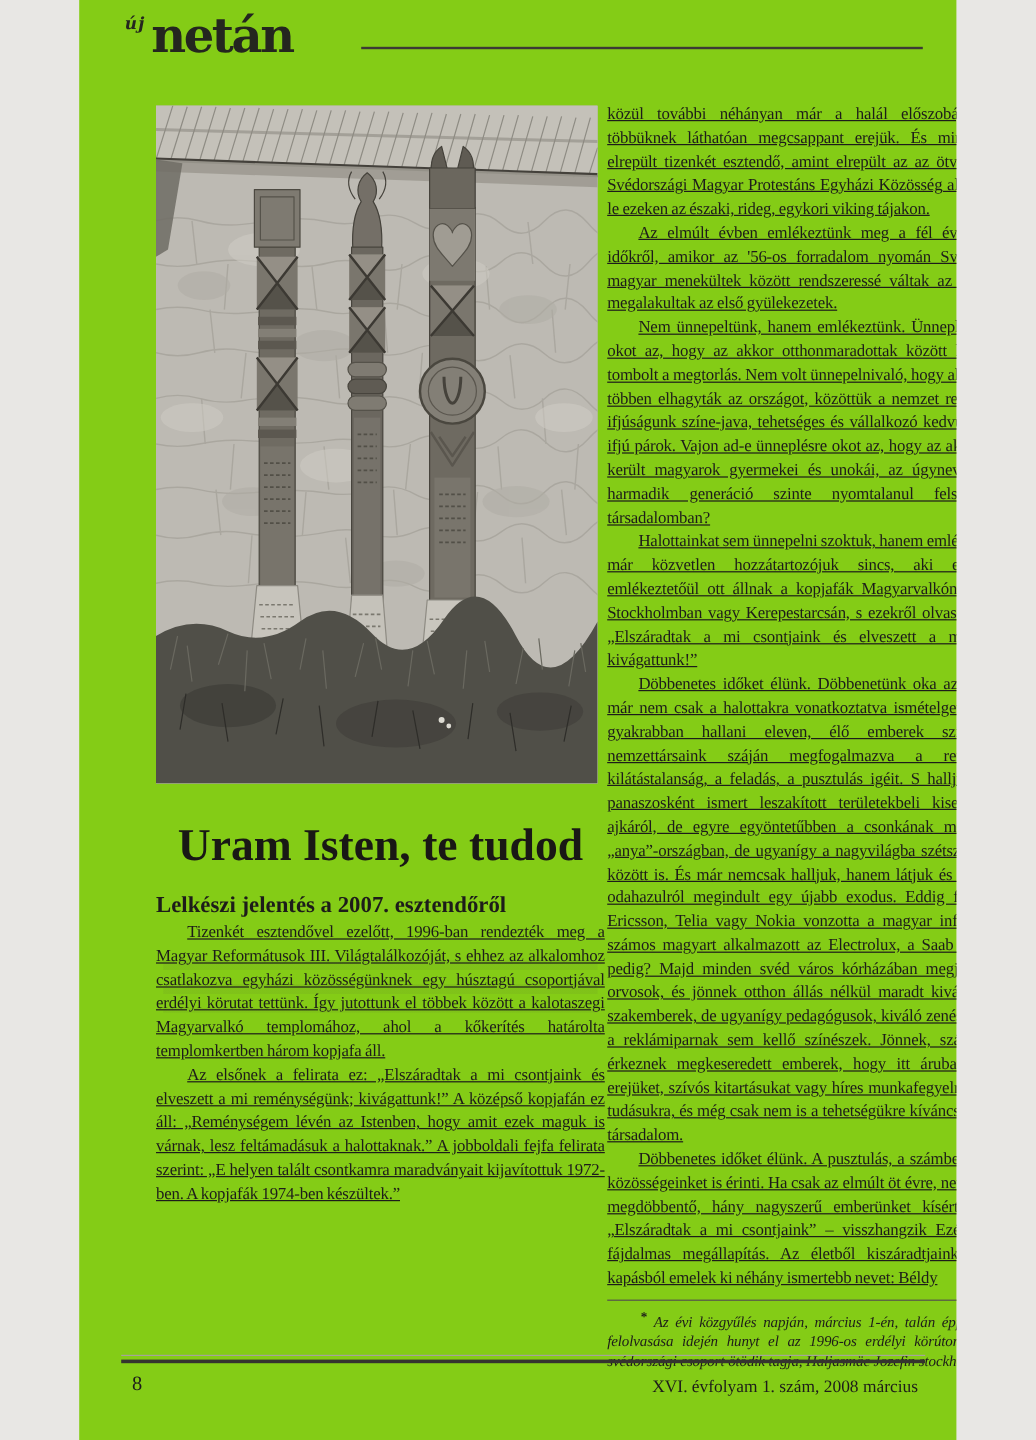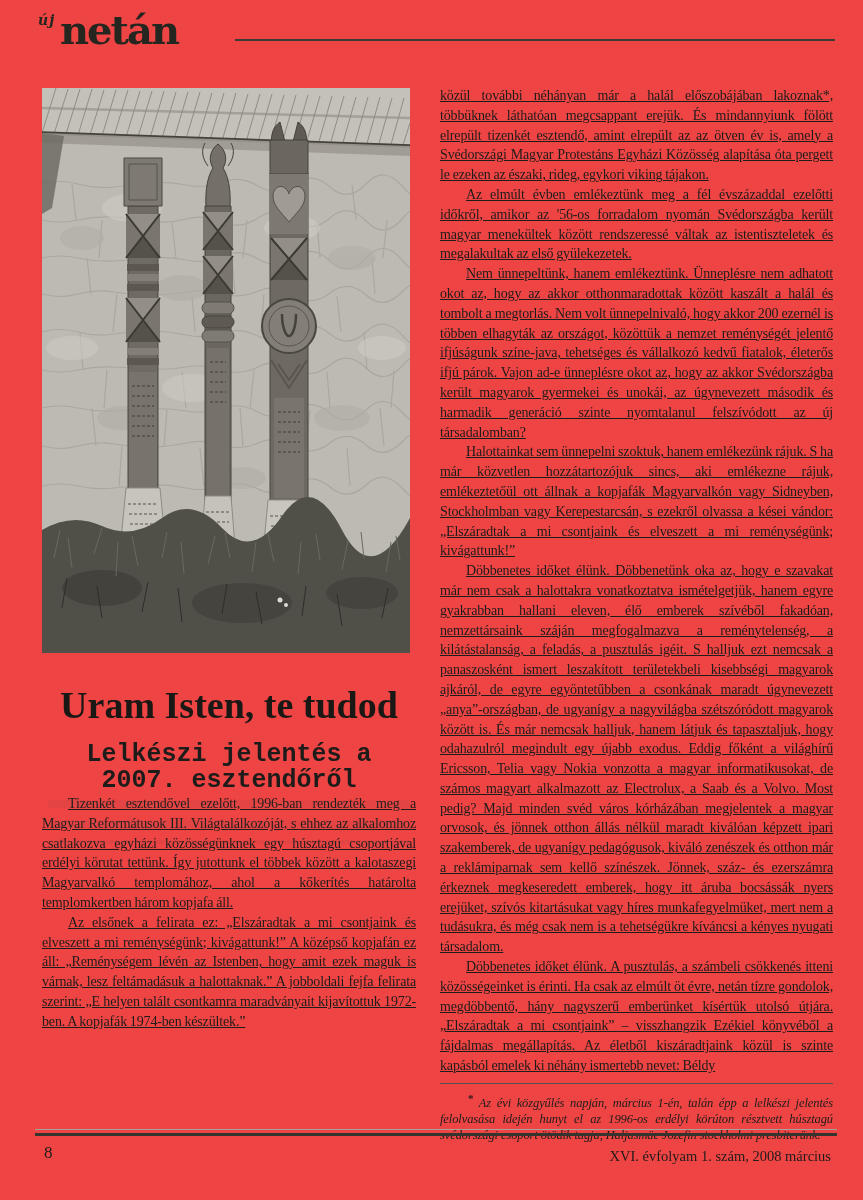--- a/index.html
+++ b/index.html
@@ -1,35 +1,35 @@
 <!DOCTYPE html>
 <html><head>
 <meta charset="utf-8">
 <style>
   html,body{margin:0;padding:0;background:#e8e7e4;}
-  .page{position:relative;width:863px;height:1200px;margin:0 auto;background:#ef4444;
+  .page{position:relative;width:731px;height:1200px;margin:0 auto;background:#84cc16;
         color:#1d1c1a;font-family:"Liberation Serif","DejaVu Serif",serif;overflow:hidden;}
 
   
   .masthead{position:absolute;left:0;top:0;width:100%;height:70px;}
   .logo{position:absolute;left:38px;top:10px;color:#24261f;}
   .logo-prefix{position:absolute;left:0;top:2px;font-size:14px;font-weight:bold;font-style:italic;
                font-family:"DejaVu Serif",serif;letter-spacing:1px;}
   .logo-word{display:block;margin-left:22px;font-family:"DejaVu Serif",serif;font-weight:bold;
              font-size:40px;line-height:40px;letter-spacing:-2px;}
   .masthead-rule{position:absolute;left:235px;right:28px;top:39px;height:2px;background:#3c3b35;}
 
   
-  .col-left{position:absolute;left:42px;top:88px;width:374px;}
+  .col-left{position:absolute;left:64px;top:88px;width:374px;}
   .col-right{position:absolute;left:440px;top:86px;width:393px;}
 
   figure.photo{margin:0;width:368px;height:565px;background:#bdbab3;}
   h1.title{margin:30px 0 0 0;font-size:38px;line-height:44px;font-weight:bold;text-align:center;
            letter-spacing:0px;color:#191815;}
-  h2.subtitle{margin:15px 0 0 0;font-size:25px;line-height:26px;font-weight:bold;text-align:center;color:#1d1c1a;font-family:Liberation Mono, monospace;}
+  h2.subtitle{margin:15px 0 0 0;font-size:19px;line-height:26px;font-weight:bold;color:#1d1c1a;}
   .ghost{position:absolute;left:6px;right:6px;top:712px;height:44px;
          background:repeating-linear-gradient(180deg,rgba(70,70,62,0.07) 0px,rgba(70,70,62,0.07) 8px,
                     rgba(0,0,0,0) 8px,rgba(0,0,0,0) 20px);}
 
   p.body{margin:0;font-size:14px;line-height:19.8px;text-align:justify;letter-spacing:-0.15px;
          word-spacing:-0.5px;text-decoration:underline;}
   p.indent{text-indent:26px;}
   .first-body{margin-top:22px;}
 
   .fn-rule{height:1px;background:#55534d;margin:7px 0 7px 0;}

